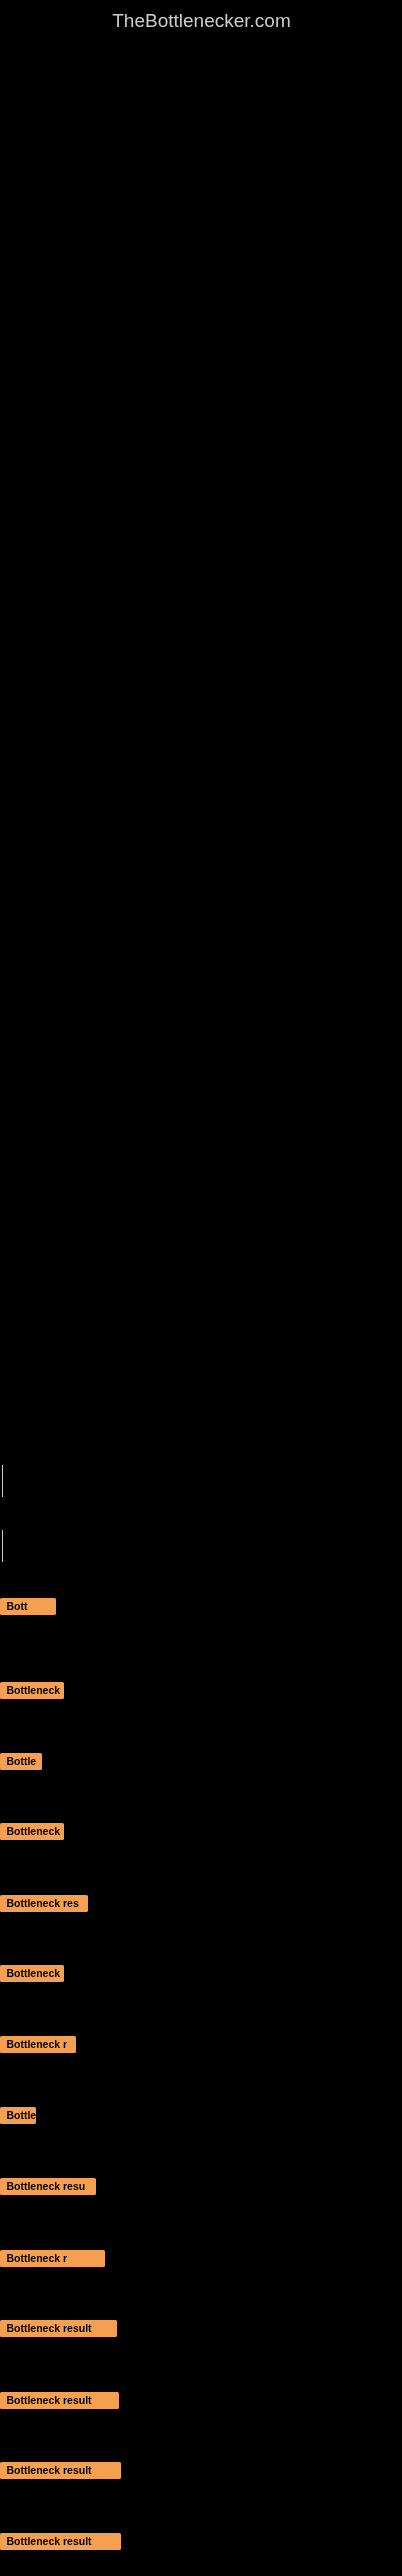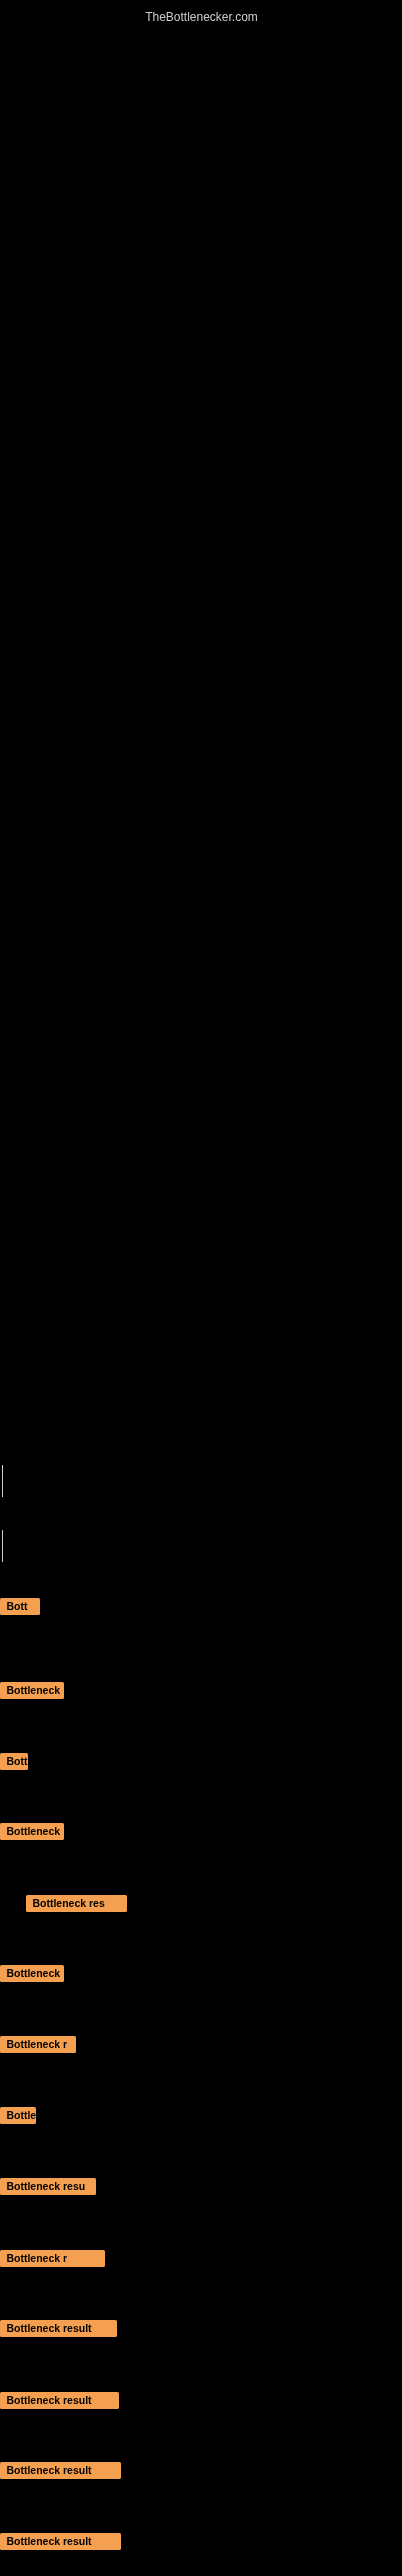--- a/index.html
+++ b/index.html
@@ -12,21 +12,21 @@
       background-color: #000000;
       width: 403px;
       min-height: 2576px;
       font-family: Arial, sans-serif;
       position: relative;
       overflow-x: hidden;
     }
 
     .site-title {
       color: #cccccc;
-      font-size: 12px;
+      font-size: 19px;
       text-align: center;
       padding-top: 6.4px;
       position: absolute;
       top: 4px;
       left: 50%;
       transform: translateX(-50%);
       white-space: nowrap;
     }
 
     .bottleneck-label {
@@ -39,25 +39,25 @@
       position: absolute;
       left: 0;
       border-radius: 1.6px;
     }
   </style>
 </head>
 <body>
 
 <div class="site-title">TheBottlenecker.com</div>
 
-<div class="bottleneck-label" style="top:1598px; width:40px;">Bott</div>
+<div class="bottleneck-label" style="top:1598px; width:56px;">Bott</div>
 <div class="bottleneck-label" style="top:1682px; width:64px;">Bottleneck</div>
-<div class="bottleneck-label" style="top:1753px; width:28px;">Bottle</div>
+<div class="bottleneck-label" style="top:1753px; width:42px;">Bottle</div>
 <div class="bottleneck-label" style="top:1823px; width:64px;">Bottleneck</div>
-<div class="bottleneck-label" style="top:1895px; width:101px;margin-left:26px;">Bottleneck res</div>
+<div class="bottleneck-label" style="top:1895px; width:88px;">Bottleneck res</div>
 <div class="bottleneck-label" style="top:1965px; width:64px;">Bottleneck</div>
 <div class="bottleneck-label" style="top:2036px; width:76px;">Bottleneck r</div>
 <div class="bottleneck-label" style="top:2107px; width:36px;">Bottlenec</div>
 <div class="bottleneck-label" style="top:2178px; width:96px;">Bottleneck resu</div>
 <div class="bottleneck-label" style="top:2250px; width:105px;">Bottleneck r</div>
 <div class="bottleneck-label" style="top:2320px; width:117px;">Bottleneck result</div>
 <div class="bottleneck-label" style="top:2392px; width:119px;">Bottleneck result</div>
 <div class="bottleneck-label" style="top:2462px; width:121px;">Bottleneck result</div>
 <div class="bottleneck-label" style="top:2533px; width:121px;">Bottleneck result</div>
 

